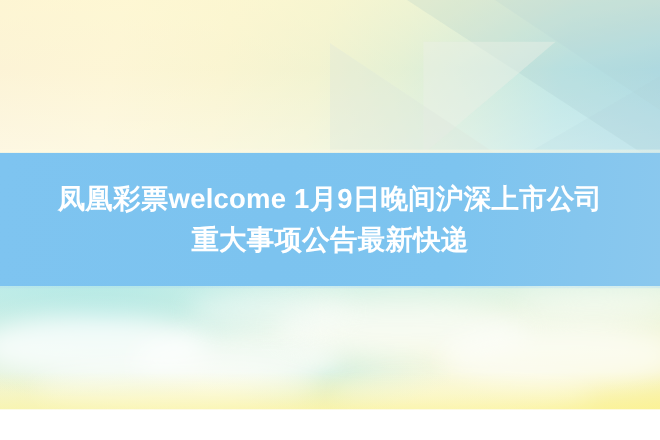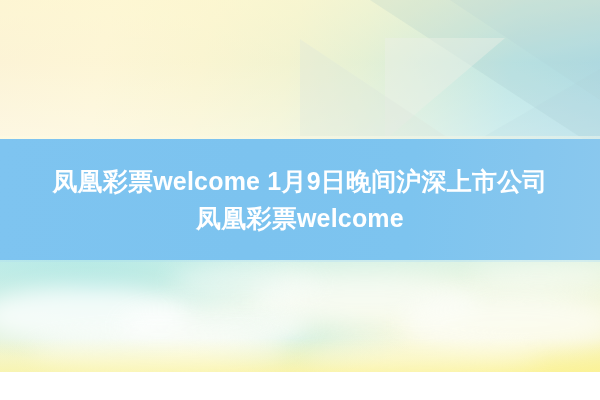--- a/index.html
+++ b/index.html
@@ -201,21 +201,21 @@
     <div class="facet facet-b"></div>
     <div class="facet facet-c"></div>
     <div class="facet facet-d"></div>
     <div class="facet facet-e"></div>
     <div class="top-hairline"></div>
   </div>
 
   <div class="blue-band">
     <div class="headline">
       <span class="headline-line">凤凰彩票welcome 1月9日晚间沪深上市公司</span>
-      <span class="headline-line">凤凰彩票welcome</span>
+      <span class="headline-line">重大事项公告最新快递</span>
     </div>
   </div>
 
   <div class="bottom-section">
     <div class="bottom-hairline"></div>
     <div class="teal-haze"></div>
     <div class="teal-haze-2"></div>
     <div class="cloud-layer">
       <div class="cloud c1"></div>
       <div class="cloud c2"></div>

